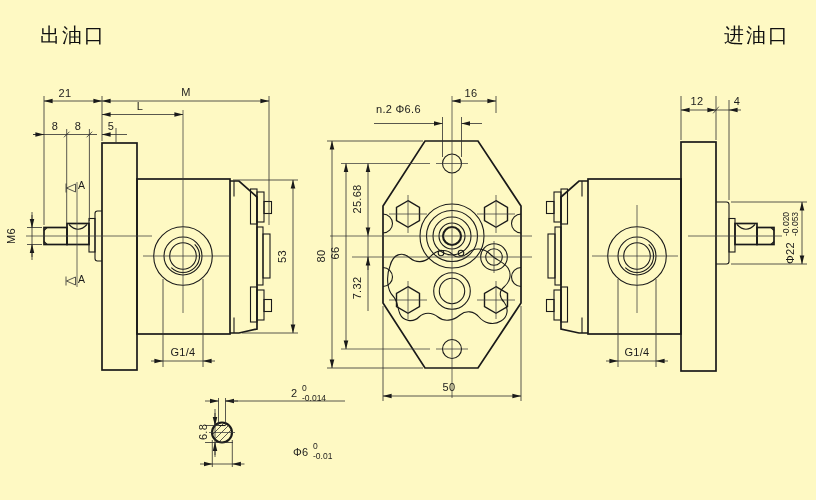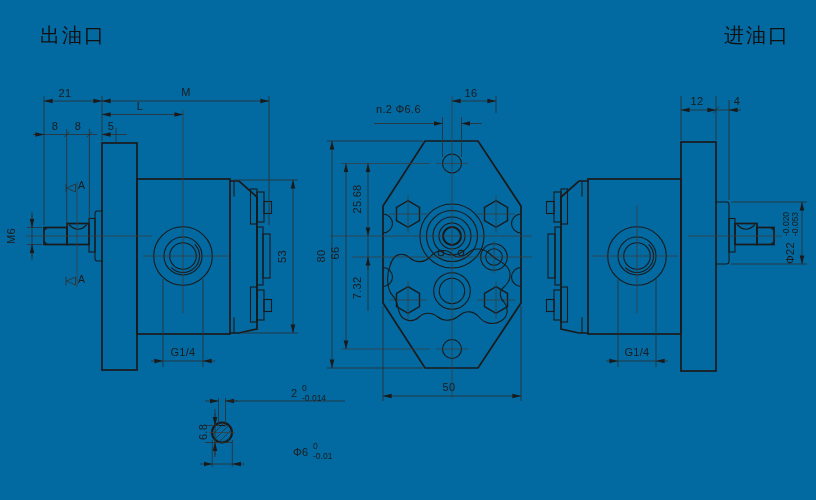--- a/index.html
+++ b/index.html
@@ -1,16 +1,16 @@
 <!DOCTYPE html>
 <html><head>
 <meta charset="utf-8">
 <style>
   html,body{margin:0;padding:0;background:#ffffff;}
-  .canvas{width:816px;height:500px;position:relative;background:#0369a1;overflow:hidden;
+  .canvas{width:816px;height:500px;position:relative;background:#fef9c3;overflow:hidden;
           font-family:"Liberation Sans",sans-serif;text-decoration:underline;}
   svg text{fill:#1c1c1c;font-family:"Liberation Sans",sans-serif;font-size:11px;letter-spacing:.3px;}
   svg text.cn{font-size:20px;letter-spacing:2px;fill:#111;}
   svg text.tol{font-size:8.5px;letter-spacing:0;}
   svg text.sec{font-size:10.5px;}
   .ol{stroke:#1a1a1a;stroke-width:1.7;fill:none;stroke-linejoin:miter;}
   .ml{stroke:#1a1a1a;stroke-width:1.1;fill:none;}
   .hx{stroke:#1a1a1a;stroke-width:1.4;fill:none;}
   .tk{stroke:#1a1a1a;stroke-width:2.1;fill:none;}
   .tl{stroke:#2e2e2e;stroke-width:0.8;fill:none;}

